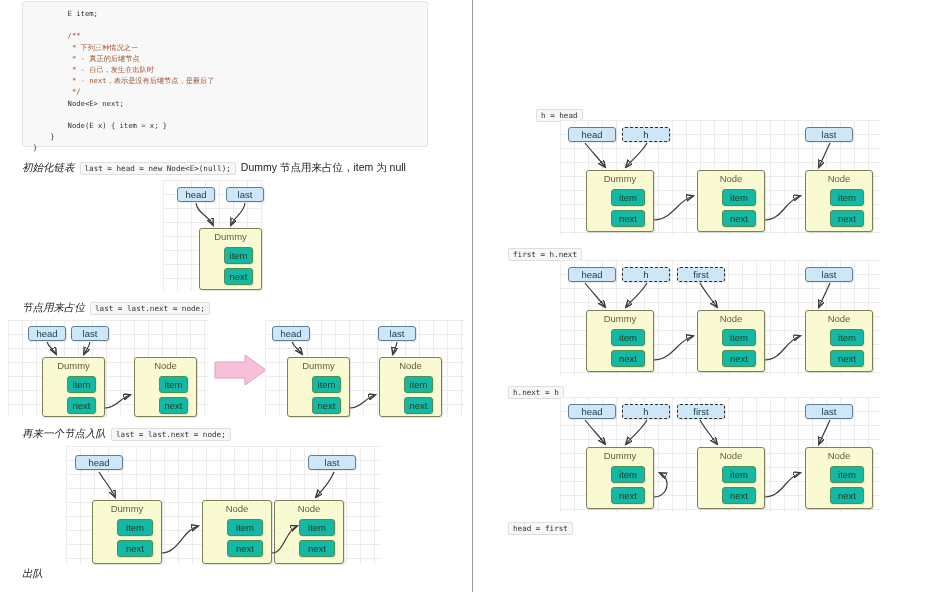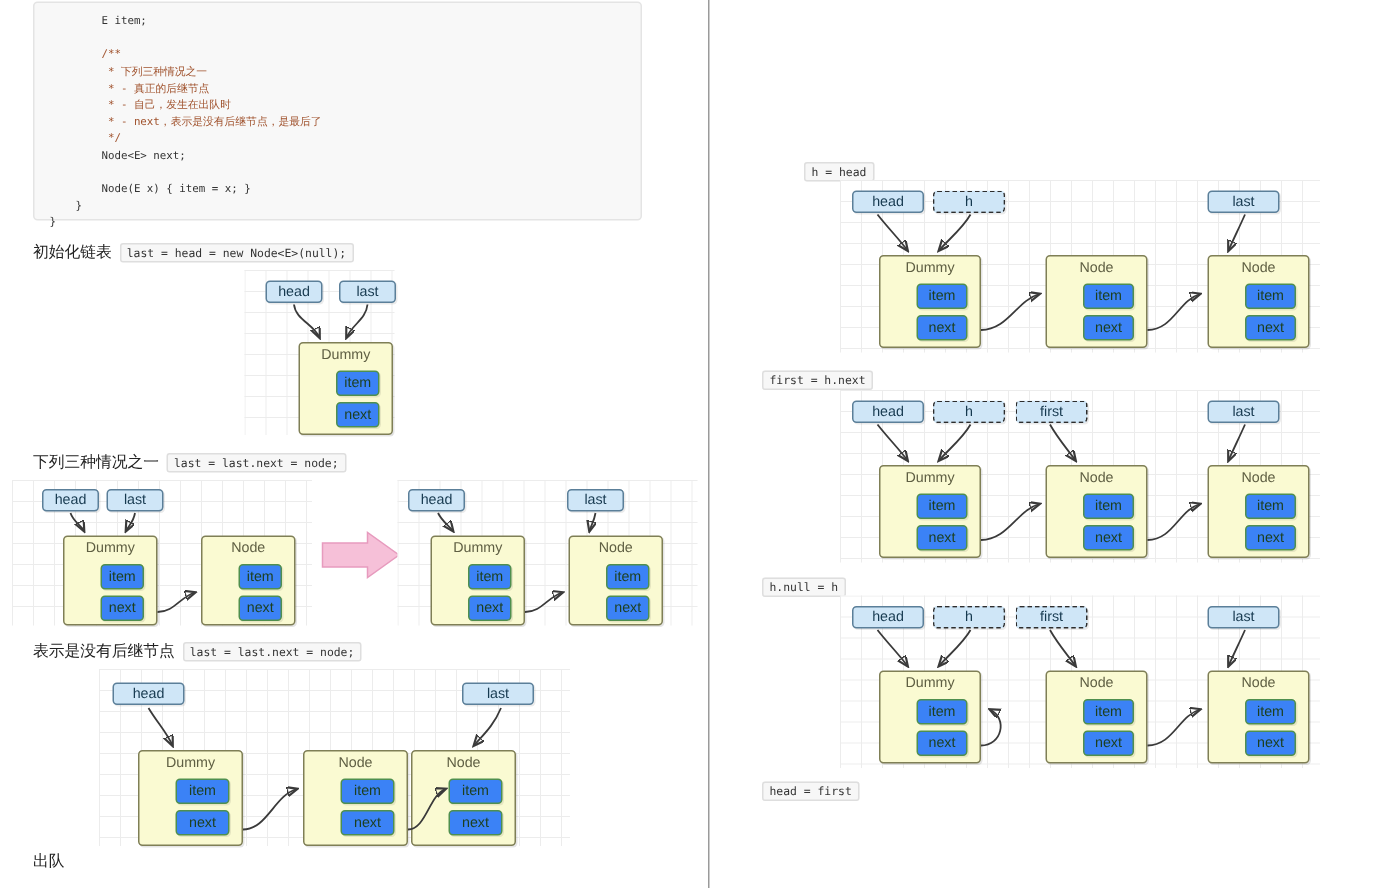--- a/index.html
+++ b/index.html
@@ -18,21 +18,21 @@
     font-size:7.2px;line-height:11.2px;color:#333;
     padding:6px 10px;white-space:pre;box-sizing:border-box;
   }
   .codeblock .kw{color:#7a3e9d;}
   .codeblock .cm{color:#a0522d;}
   .codeblock .cmt{color:#998;}
   .codeblock .nul{color:#b94a8c;}
 
   
   .caption{position:absolute;font-size:10.5px;color:#222;white-space:nowrap;display:flex;align-items:center;gap:5px;}
-  .caption .zh{font-size:10.5px;}
+  .caption .zh{font-size:10.5px;font-style:italic;}
   .caption .tail{font-size:10.5px;}
   .inlinecode{
     font-family:"DejaVu Sans Mono","Liberation Mono",monospace;
     font-size:7.6px;background:#f7f7f7;border:1px solid #dedede;border-radius:2px;
     padding:1px 4px;color:#333;white-space:nowrap;
   }
   .tag-only{position:absolute;}
 
   
   .canvas{
@@ -49,21 +49,21 @@
     position:absolute;box-sizing:border-box;
     background:#fafad2;border:1px solid #7f7f56;border-radius:3px;
     box-shadow:1px 1px 0 rgba(0,0,0,.10);
   }
   .node .title{
     position:absolute;top:2px;left:0;right:0;text-align:center;
     font-size:9.5px;color:#5f5f43;
   }
   .field{
     position:absolute;left:8px;right:8px;height:15px;
-    background:#3b82f6;border:1px solid #4f8f4f;border-radius:3px;
+    background:#14b8a6;border:1px solid #4f8f4f;border-radius:3px;
     font-size:9.5px;color:#1d3f1d;display:flex;align-items:center;justify-content:center;
     box-shadow:1px 1px 0 rgba(0,0,0,.08);
     margin-left:16px;
   }
   .field.f1{top:18px;}
   .field.f2{top:39px;}
 
   
   .ptr{
     position:absolute;box-sizing:border-box;height:15px;
@@ -96,20 +96,21 @@
 <span class="cm">         */</span>
         Node&lt;E&gt; next;
 
         Node(E x) { item = x; }
     }
 }</div>
 
   <div class="caption" style="left:22px;top:161px;">
     <span class="zh">初始化链表</span>
     <span class="inlinecode">last = head = new Node&lt;E&gt;(null);</span>
+    <span class="tail">Dummy 节点用来占位，item 为 null</span>
   </div>
 
   <div class="canvas" style="left:163px;top:180px;width:100px;height:110px;">
     <div class="ptr" style="left:14px;top:7px;width:38px;">head</div>
     <div class="ptr" style="left:63px;top:7px;width:38px;">last</div>
     <div class="node" style="left:36px;top:48px;width:63px;height:62px;">
       <div class="title">Dummy</div>
       <div class="field f1">item</div>
       <div class="field f2">next</div>
     </div>
@@ -118,21 +119,21 @@
           <marker id="ah" markerWidth="7" markerHeight="7" refX="5.6" refY="2.6" orient="auto">
             <path d="M0,0 L6,2.6 L0,5.2 z" fill="#3a3a3a" stroke="none"></path>
           </marker>
         </defs>
       <path d="M33,23 C34,33 46,36 50,45" marker-end="url(#ah)"></path>
       <path d="M82,23 C81,33 72,36 68,45" marker-end="url(#ah)"></path>
     </svg>
   </div>
 
   <div class="caption" style="left:22px;top:301px;">
-    <span class="zh">下列三种情况之一</span>
+    <span class="zh">节点用来占位</span>
     <span class="inlinecode">last = last.next = node;</span>
   </div>
 
   <div class="canvas" style="left:8px;top:320px;width:200px;height:97px;">
     <div class="ptr" style="left:20px;top:6px;width:38px;">head</div>
     <div class="ptr" style="left:63px;top:6px;width:38px;">last</div>
     <div class="node" style="left:34px;top:37px;width:63px;height:60px;">
       <div class="title">Dummy</div>
       <div class="field f1">item</div>
       <div class="field f2">next</div>
@@ -167,21 +168,21 @@
       <div class="field f2">next</div>
     </div>
     <svg class="arrows">
       <path d="M27,22 C30,28 34,30 37,34" marker-end="url(#ah)"></path>
       <path d="M132,22 C131,28 129,30 128,34" marker-end="url(#ah)"></path>
       <path d="M85,88 C96,88 100,78 110,75" marker-end="url(#ah)"></path>
     </svg>
   </div>
 
   <div class="caption" style="left:22px;top:427px;">
-    <span class="zh">表示是没有后继节点</span>
+    <span class="zh">再来一个节点入队</span>
     <span class="inlinecode">last = last.next = node;</span>
   </div>
 
   <div class="canvas" style="left:66px;top:446px;width:314px;height:118px;">
     <div class="ptr" style="left:9px;top:9px;width:48px;">head</div>
     <div class="ptr" style="left:242px;top:9px;width:48px;">last</div>
     <div class="node" style="left:26px;top:54px;width:70px;height:64px;">
       <div class="title">Dummy</div>
       <div class="field f1">item</div>
       <div class="field f2">next</div>
@@ -269,21 +270,21 @@
       <path d="M25,23 C32,32 40,40 45,47" marker-end="url(#ah)"></path>
       <path d="M87,23 C82,32 72,40 66,47" marker-end="url(#ah)"></path>
       <path d="M140,23 C145,32 152,40 157,47" marker-end="url(#ah)"></path>
       <path d="M270,23 C266,32 262,40 259,47" marker-end="url(#ah)"></path>
       <path d="M94,100 C112,100 118,80 133,76" marker-end="url(#ah)"></path>
       <path d="M205,100 C222,100 226,80 240,76" marker-end="url(#ah)"></path>
     </svg>
   </div>
 
   <div class="tag-only" style="left:508px;top:381px;">
-    <span class="inlinecode">h.null = h</span>
+    <span class="inlinecode">h.next = h</span>
   </div>
 
   <div class="canvas" style="left:560px;top:397px;width:320px;height:115px;">
     <div class="ptr" style="left:8px;top:7px;width:48px;">head</div>
     <div class="ptr dashed" style="left:62px;top:7px;width:48px;">h</div>
     <div class="ptr dashed" style="left:117px;top:7px;width:48px;">first</div>
     <div class="ptr" style="left:245px;top:7px;width:48px;">last</div>
     <div class="node" style="left:26px;top:50px;width:68px;height:62px;">
       <div class="title">Dummy</div>
       <div class="field f1">item</div>

